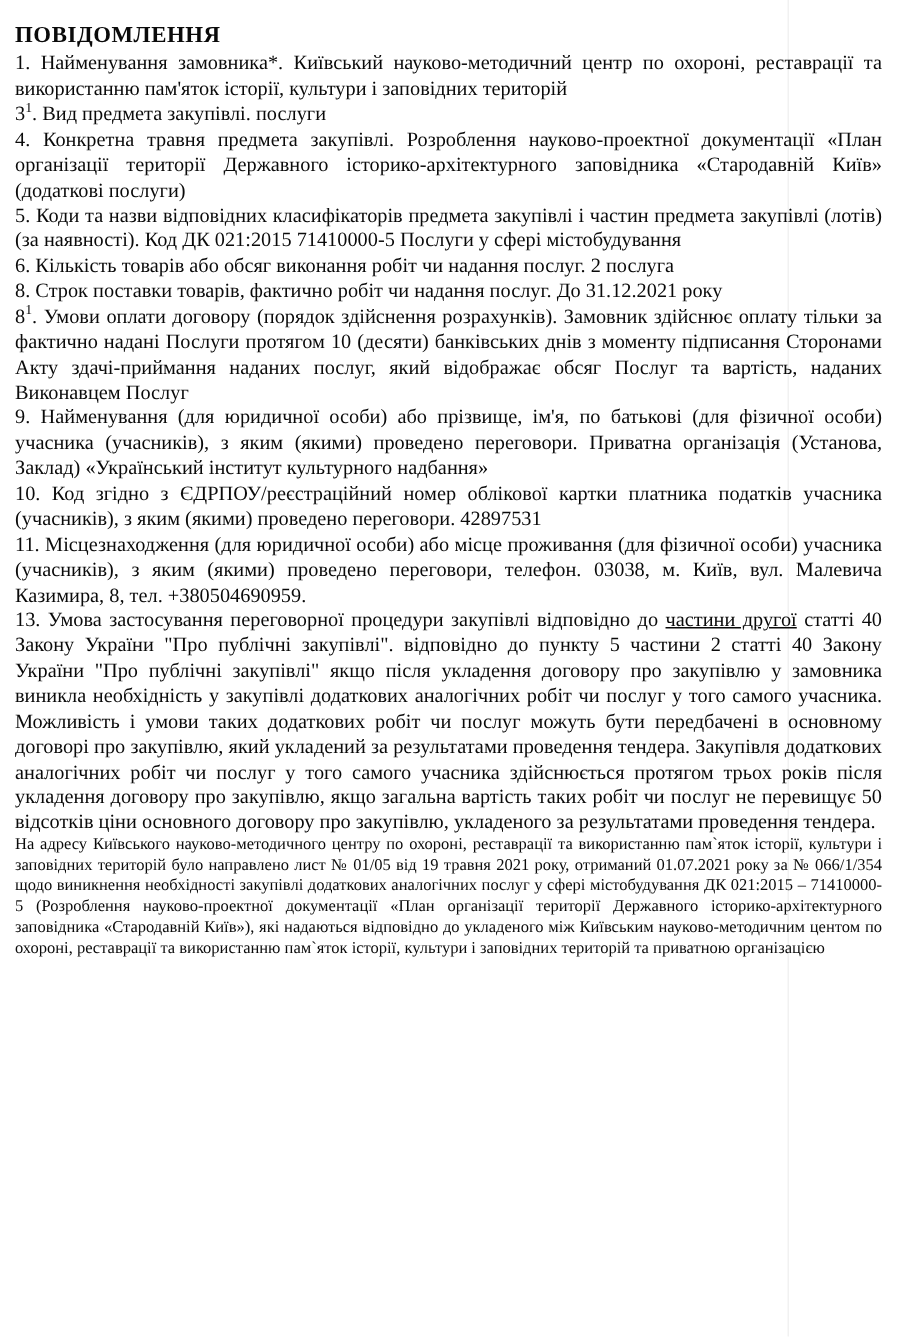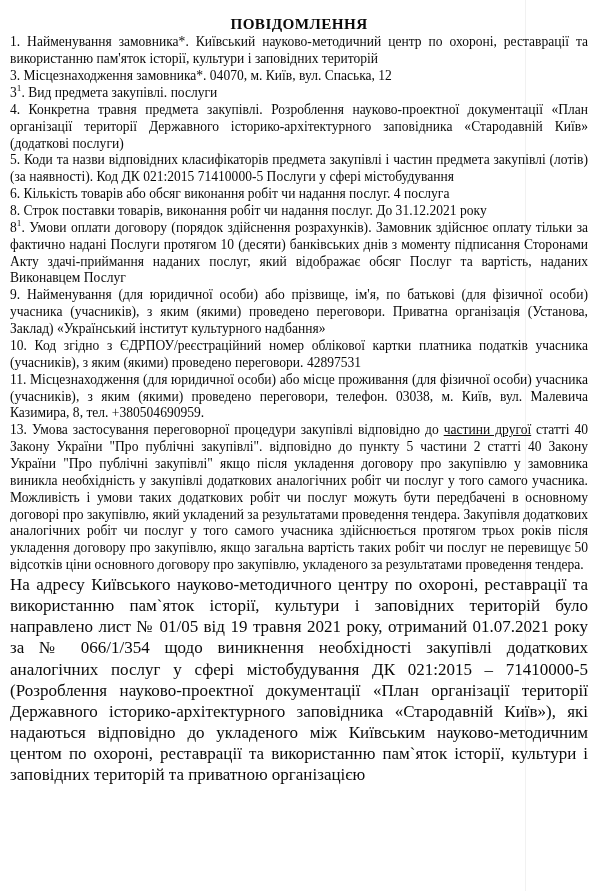--- a/index.html
+++ b/index.html
@@ -30,21 +30,20 @@
   }
 
   .page {
     position: relative;
     padding: 14px 12px 0 10px;
     box-sizing: border-box;
     width: 600px;
   }
 
   .doc-title {
-    text-align: center;
     font-weight: bold;
     font-size: 15.2px;
     letter-spacing: 0.4px;
     line-height: 1.28;
     margin: 0 0 1px 0;
   }
   .doc-subtitle {
     text-align: center;
     font-weight: bold;
     font-size: 14.1px;
@@ -65,46 +64,41 @@
   .lbl { font-weight: normal; }
   .val { font-weight: normal; }
   .u { text-decoration: underline; }
   .sup { font-size: 0.68em; vertical-align: super; line-height: 0; }
 
   
   .clause.bold-body { }
 
   .para {
     text-align: justify;
-    font-size: 17px;
+    font-size: 11px;
     line-height: 1.245;
     margin: 0;
   }
 </style>
 </head>
 <body>
 
 <div class="scan-seam"></div>
 
 <div class="page">
 
   <h1 class="doc-title">ПОВІДОМЛЕННЯ</h1>
 
   <p class="clause">
     <span class="lbl">1.</span>
     <span class="lbl">Найменування замовника*.</span>
     <span class="val">Київський науково-методичний центр по охороні, реставрації та використанню пам'яток історії, культури і заповідних територій</span>
   </p>
 
 
-  <p class="clause">
-    <span class="lbl">3.</span>
-    <span class="lbl">Місцезнаходження замовника*.</span>
-    <span class="val">04070, м. Київ, вул. Спаська, 12</span>
-  </p>
 
   <p class="clause">
     <span class="lbl">3</span><span class="sup">1</span><span class="lbl">.</span>
     <span class="lbl">Вид предмета закупівлі.</span>
     <span class="val">послуги</span>
   </p>
 
   <p class="clause">
     <span class="lbl">4.</span>
     <span class="lbl">Конкретна травня предмета закупівлі.</span>
@@ -113,27 +107,27 @@
 
   <p class="clause">
     <span class="lbl">5.</span>
     <span class="lbl">Коди та назви відповідних класифікаторів предмета закупівлі і частин предмета закупівлі (лотів) (за наявності).</span>
     <span class="val">Код ДК 021:2015 71410000-5 Послуги у сфері містобудування</span>
   </p>
 
   <p class="clause">
     <span class="lbl">6.</span>
     <span class="lbl">Кількість товарів або обсяг виконання робіт чи надання послуг.</span>
-    <span class="val">4 послуга</span>
+    <span class="val">2 послуга</span>
   </p>
 
 
   <p class="clause">
     <span class="lbl">8.</span>
-    <span class="lbl">Строк поставки товарів, виконання робіт чи надання послуг.</span>
+    <span class="lbl">Строк поставки товарів, фактично робіт чи надання послуг.</span>
     <span class="val">До 31.12.2021 року</span>
   </p>
 
   <p class="clause">
     <span class="lbl">8</span><span class="sup">1</span><span class="lbl">.</span>
     <span class="lbl">Умови оплати договору (порядок здійснення розрахунків).</span>
     <span class="val">Замовник здійснює оплату тільки за фактично надані Послуги протягом 10 (десяти) банківських днів з моменту підписання Сторонами Акту здачі-приймання наданих послуг, який відображає обсяг Послуг та вартість, наданих Виконавцем Послуг</span>
   </p>
 
   <p class="clause">

